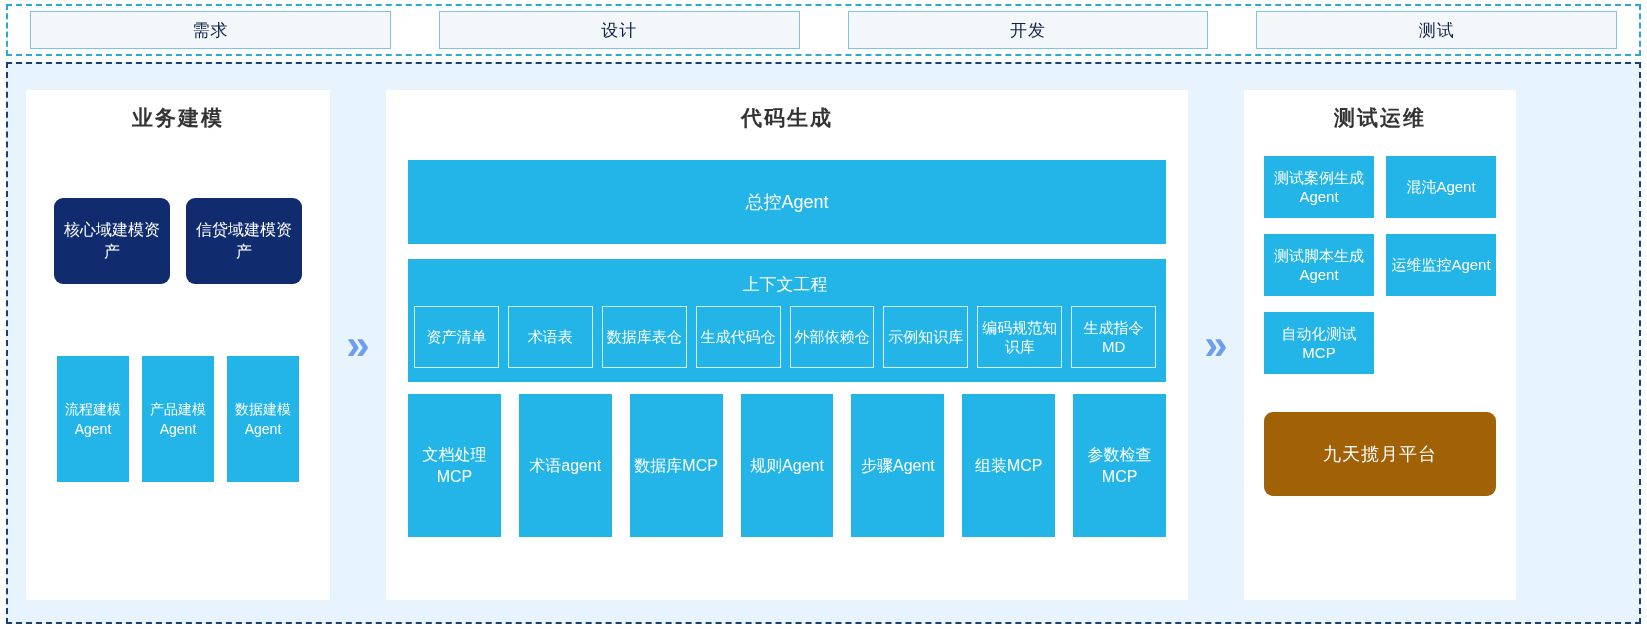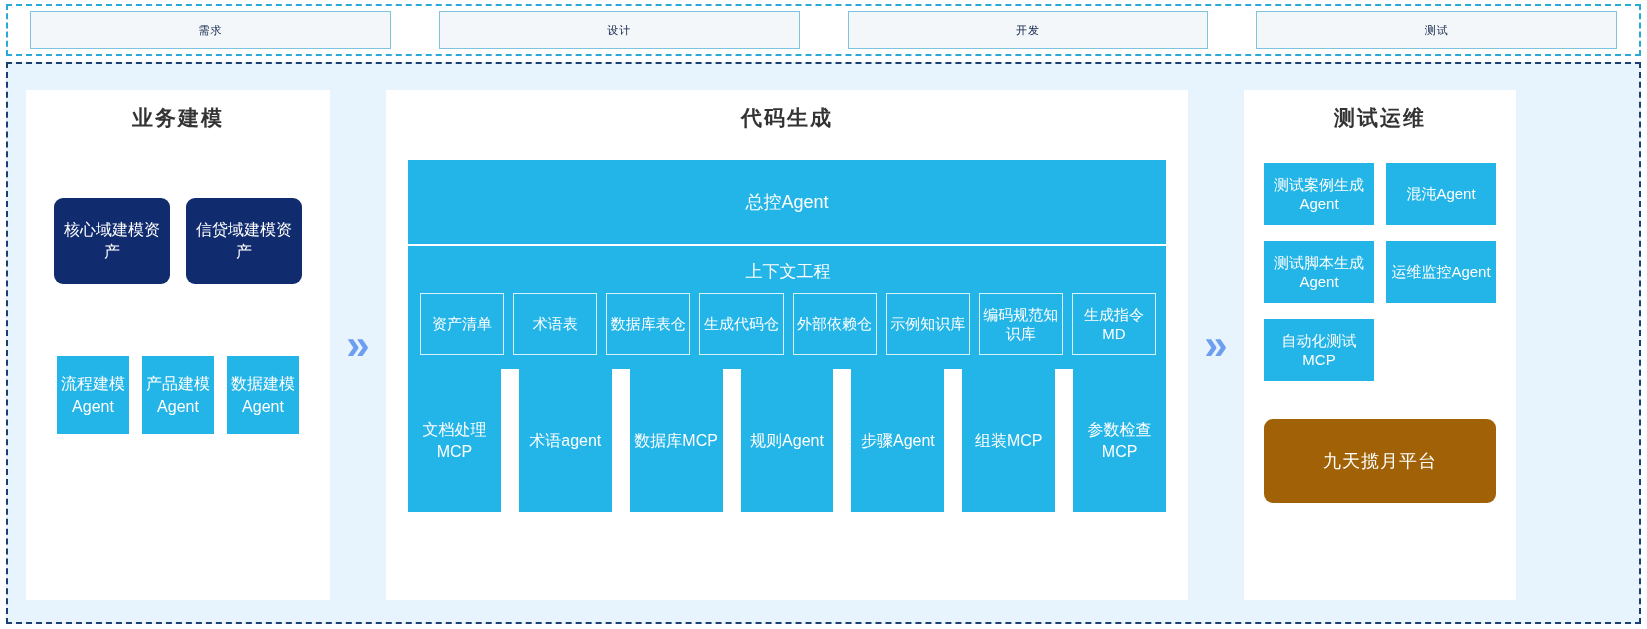--- a/index.html
+++ b/index.html
@@ -25,21 +25,21 @@
     background: #ffffff;
   }
   .phase-box {
     flex: 1 1 0;
     height: 38px;
     background: #f3f7fa;
     border: 1px solid #7fc4dd;
     display: flex;
     align-items: center;
     justify-content: center;
-    font-size: 11px;
+    font-size: 17px;
     color: #0d1f46;
     letter-spacing: 1px;
     margin-right: 48px;
   }
   .phase-box:last-child { margin-right: 0; justify-content: center; }
 
   
   .main-wrap {
     position: absolute;
     left: 6px; top: 62px;
@@ -95,24 +95,24 @@
     justify-content: center;
     text-align: center;
     padding: 4px;
   }
   .left-agents {
     display: flex;
     gap: 13px;
     margin-top: 72px;
   }
   .model-agent {
-    width: 72px; height: 78px;
-    background: #23b5e8;
-    color: #ffffff;
-    font-size: 16px;
+    width: 72px; height: 126px;
+    background: #23b5e8;
+    color: #ffffff;
+    font-size: 14px;
     line-height: 1.45;
     display: flex;
     align-items: center;
     justify-content: center;
     text-align: center;
   }
 
   
   .panel-mid { width: 802px; }
   .mid-inner {
@@ -126,23 +126,23 @@
     margin-top: 28px;
     height: 84px;
     background: #23b5e8;
     color: #ffffff;
     font-size: 18px;
     display: flex;
     align-items: center;
     justify-content: center;
   }
   .ctx-block {
-    margin-top: 2px;
-    background: #23b5e8;
-    padding: 10px 10px 14px 12px;
+    margin-top: 15px;
+    background: #23b5e8;
+    padding: 10px 10px 14px 6px;
     display: flex;
     flex-direction: column;
   }
   .ctx-title {
     text-align: center;
     color: #ffffff;
     font-size: 17px;
     padding: 4px 0 10px 0;
   }
   .ctx-row {
@@ -156,41 +156,42 @@
     color: #ffffff;
     font-size: 15px;
     line-height: 1.3;
     display: flex;
     align-items: center;
     justify-content: center;
     text-align: center;
     padding: 3px 2px;
   }
   .tool-row {
+    margin-top: 12px;
     display: flex;
     gap: 18px;
   }
   .tool-item {
     flex: 1 1 0;
     height: 143px;
     background: #23b5e8;
     color: #ffffff;
     font-size: 16px;
     line-height: 1.35;
     display: flex;
     align-items: center;
     justify-content: center;
     text-align: center;
     padding: 3px;
   }
 
   
   .panel-right { width: 272px; }
   .right-grid {
-    margin-top: 31px;
+    margin-top: 24px;
     display: grid;
     grid-template-columns: 110px 110px;
     gap: 16px 12px;
   }
   .ops-box {
     height: 62px;
     background: #23b5e8;
     color: #ffffff;
     font-size: 15px;
     line-height: 1.3;

